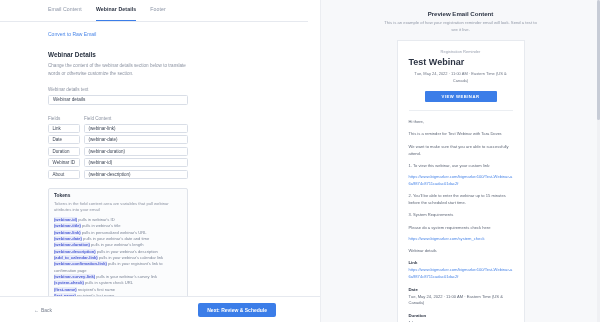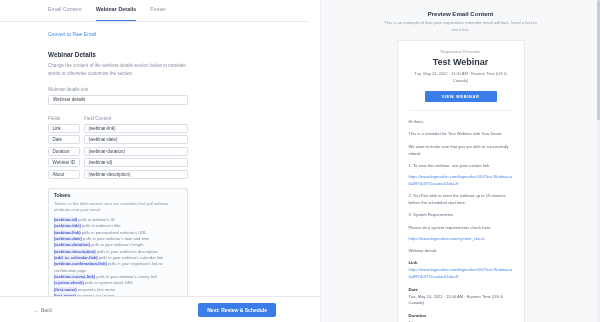--- a/index.html
+++ b/index.html
@@ -144,21 +144,21 @@
     font-size: 4.2px; line-height: 1.6; color: #9299a8;
   }
   .mail {
     margin: 7px auto 0;
     width: 128px;
     background: #fff;
     border: 1px solid #e7eaef;
     padding: 8px 11px 10px 11px;
   }
   .m-kicker { text-align: center; font-size: 4px; color: #9aa1b0; }
-  .m-h1 { text-align: center; font-size: 9px; font-weight: bold; color: #2c3444; margin-top: 3px; }
+  .m-h1 { text-align: left; font-size: 9px; font-weight: bold; color: #2c3444; margin-top: 3px; }
   .m-when { text-align: center; font-size: 4px; color: #6d7585; line-height: 1.6; margin-top: 4px; }
   .m-cta {
     display: block; margin: 7px auto 0;
     width: 72px; height: 11px;
     background: #3b7de8; color: #fff;
     font-size: 4.2px; font-weight: bold; letter-spacing: .5px;
     text-align: center; line-height: 11px;
     border-radius: 1px;
   }
   .m-rule { height: 1px; background: #ebeef2; margin: 8px 0 7px; }

